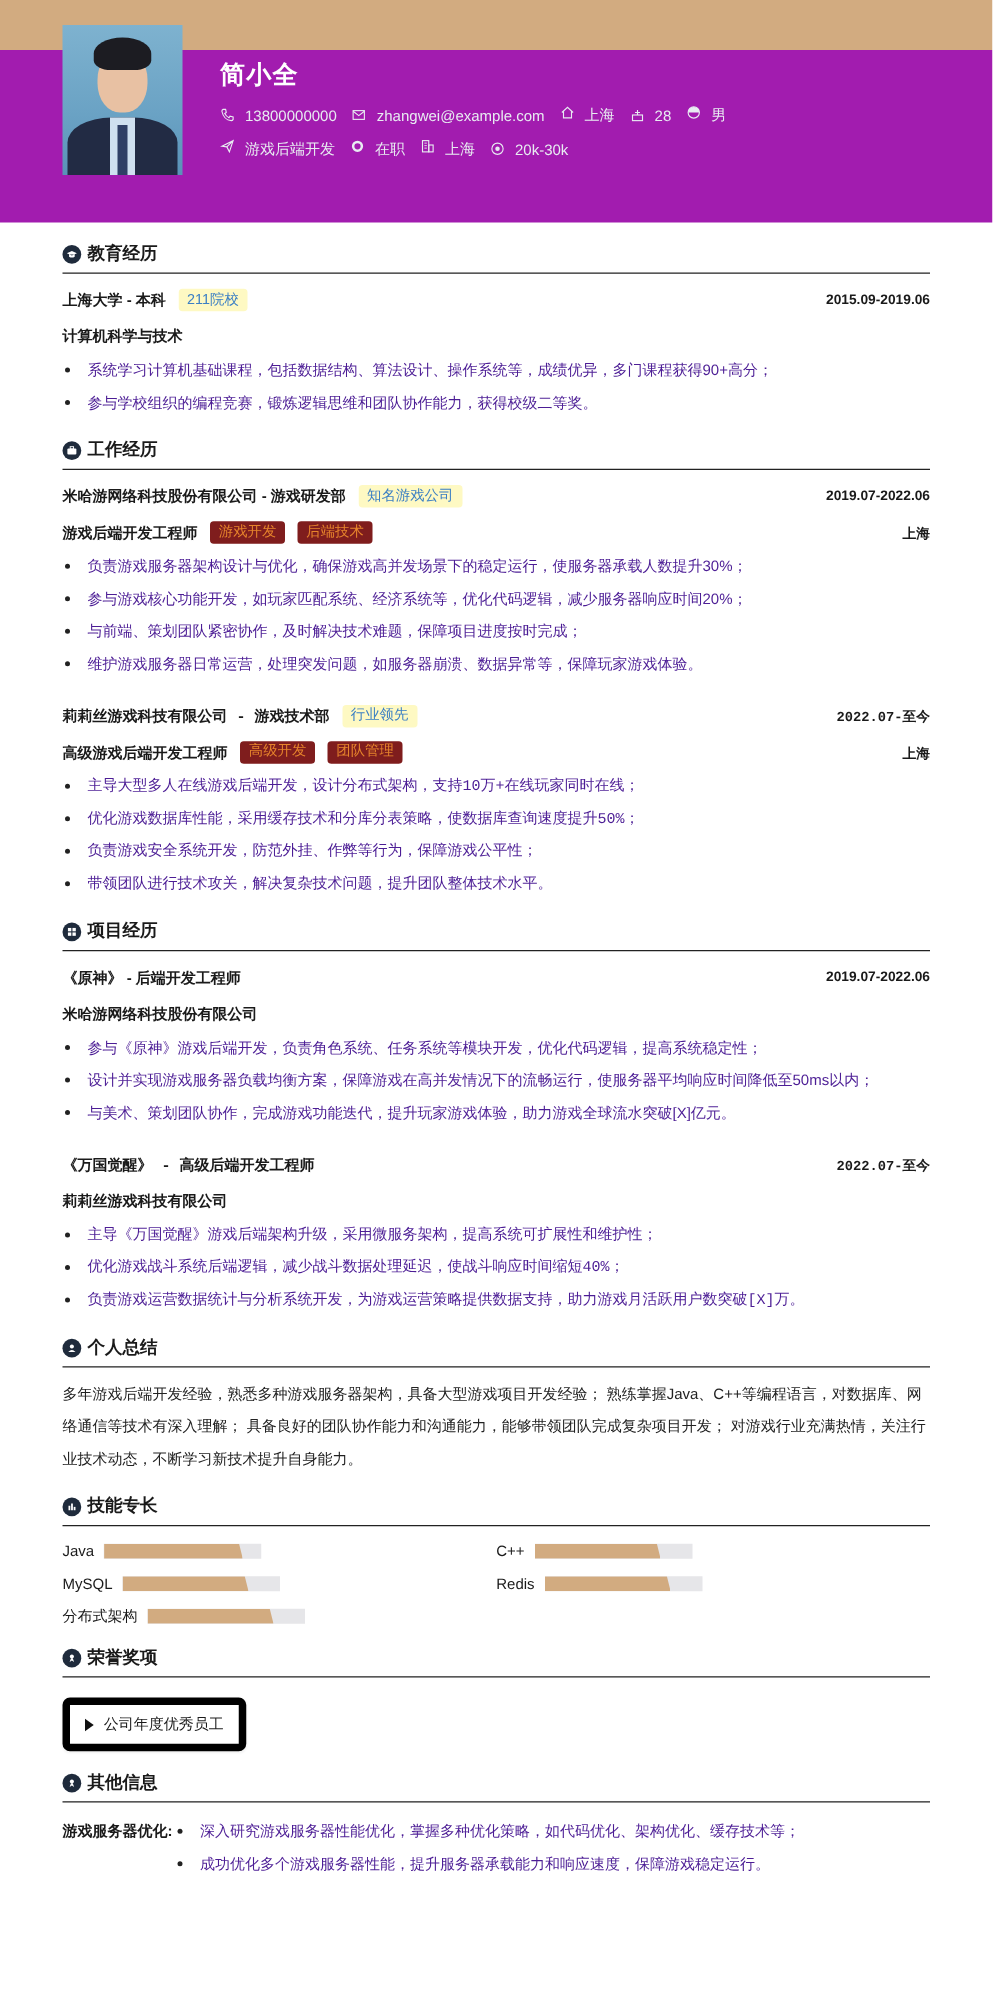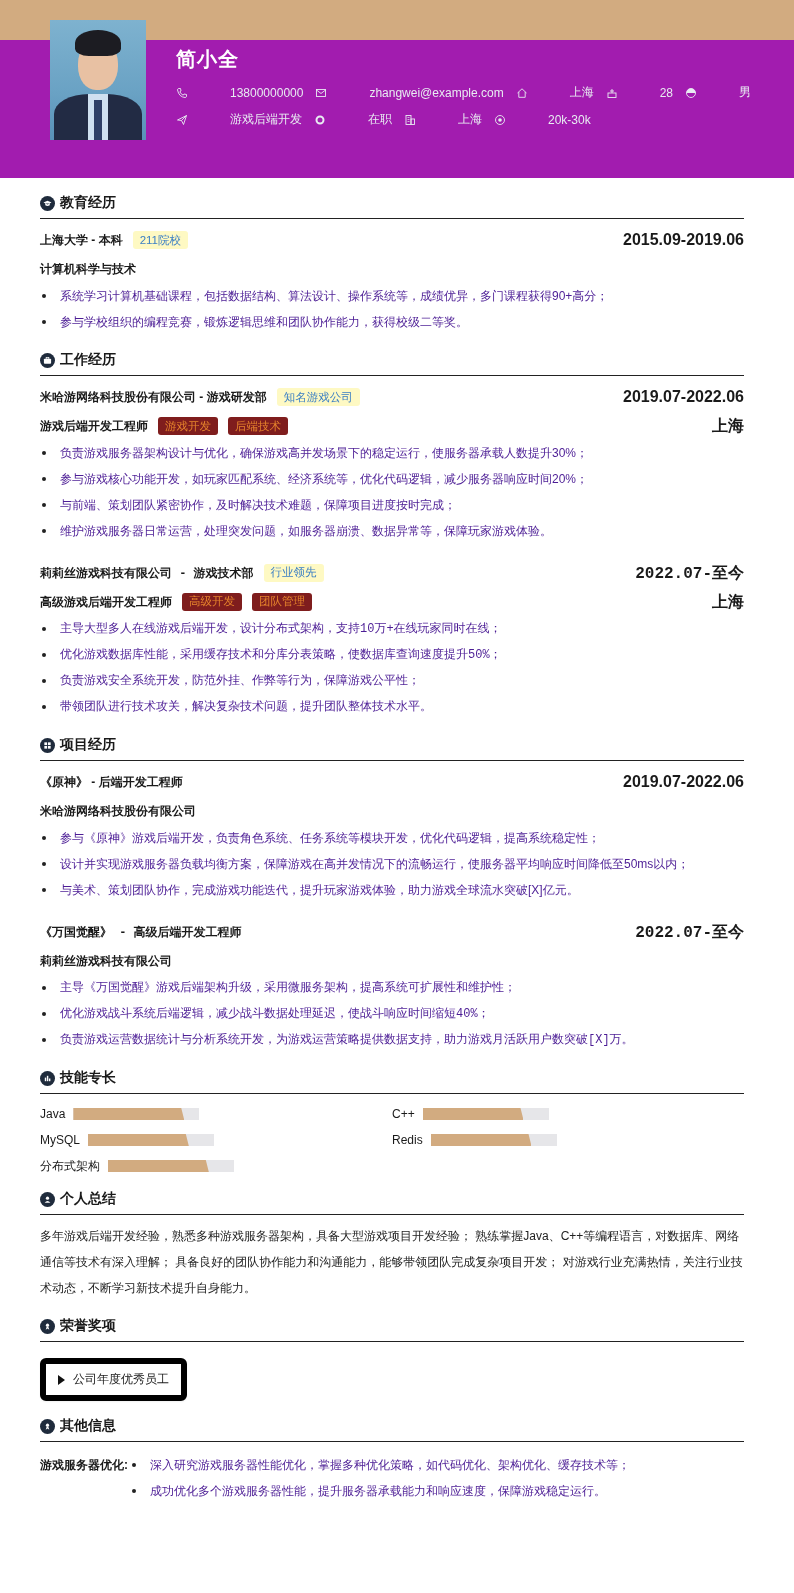--- a/index.html
+++ b/index.html
@@ -10,32 +10,32 @@
   .photo { position: absolute; left: 50px; top: -20px; width: 96px; height: 120px; background: linear-gradient(180deg,#7eb2cf 0%,#6aa2c4 60%,#5a92b8 100%); overflow: hidden; }
   .photo .face { position:absolute; left:28px; top:18px; width:40px; height:52px; border-radius:50% 50% 45% 45%; background:#e8c1a3; }
   .photo .hair { position:absolute; left:25px; top:10px; width:46px; height:26px; border-radius:50% 50% 30% 30%; background:#1c1c22; }
   .photo .suit { position:absolute; left:4px; top:74px; width:88px; height:50px; border-radius:40% 40% 0 0; background:#222b44; }
   .photo .shirt { position:absolute; left:38px; top:74px; width:20px; height:46px; background:#cfe0f0; }
   .photo .tie { position:absolute; left:44px; top:80px; width:8px; height:40px; background:#2f3f66; }
   .name { position: absolute; left: 176px; top: 6px; color: #fff; font-size: 20px; font-weight: bold; letter-spacing: 1px; }
   .info-row { position: absolute; left: 176px; display: flex; align-items: center; color: #e8ecf2; font-size: 12px; }
   .info-row.r1 { top: 44px; }
   .info-row.r2 { top: 71px; }
-  .info-item { display: flex; align-items: center; margin-right: 12px; gap: 34px; }
+  .info-item { display: flex; align-items: flex-start; margin-right: 12px; }
   .info-item .ic { width: 12px; height: 12px; margin-right: 8px; display: inline-flex; align-items: center; justify-content: center; }
   .info-item .ic svg { width: 12px; height: 12px; }
 
-  .content { padding: 0 50px 0 40px; }
+  .content { padding: 0 50px 0 50px; }
   .section { margin-top: 16px; }
   .section-title { display: flex; align-items: center; font-size: 14px; font-weight: bold; padding-bottom: 6px; border-bottom: 1px solid #222; }
   .section-title .sicon { width: 15px; height: 15px; border-radius: 50%; background: #1f2b3c; margin-right: 5px; display:inline-flex; align-items:center; justify-content:center; }
   .section-title .sicon svg { width: 9px; height: 9px; }
   .row { display: flex; justify-content: space-between; align-items: center; height: 30px; }
   .row .left { display: flex; align-items: center; font-weight: bold; font-size: 12px; }
-  .row .right { font-weight: bold; font-size: 16px; }
+  .row .right { font-weight: bold; font-size: 11px; }
   .tag { display: inline-block; font-size: 11.5px; font-weight: normal; padding: 1px 7px; margin-left: 10px; border-radius: 3px; line-height: 16px; }
   .tag.blue { background: #fef9c3; color: #3b7fc4; }
   .tag.orange { background: #7f1d1d; color: #e6842c; }
   .sub { font-weight: bold; font-size: 12px; height: 28px; display: flex; align-items: center; }
   ul.bullets { list-style: none; }
   ul.bullets li { position: relative; padding-left: 20px; font-size: 12px; line-height: 26px; color: #4c1d95; }
   ul.bullets li::before { content: ""; position: absolute; left: 2px; top: 11px; width: 4px; height: 4px; background: #222; border-radius: 50%; }
   .entry { margin-top: 6px; }
   .entry + .entry { margin-top: 14px; font-family: Liberation Mono, monospace; }
   .summary { font-size: 12px; line-height: 26px; margin-top: 8px; color: #222; }
@@ -270,20 +270,33 @@
         <li>优化游戏战斗系统后端逻辑，减少战斗数据处理延迟，使战斗响应时间缩短40%；</li>
         <li>负责游戏运营数据统计与分析系统开发，为游戏运营策略提供数据支持，助力游戏月活跃用户数突破[X]万。</li>
       </ul>
     </div>
   </div>
 
   <div class="section">
     <div class="section-title">
       <span class="sicon">
           <svg viewBox="0 0 10 10">
+            <circle cx="5" cy="3.6" r="1.8" fill="#fff"></circle>
+            <path d="M1.8 8.5 Q5 4.8 8.2 8.5 Z" fill="#fff"></path>
+          </svg>
+        </span>
+      <span>个人总结</span>
+    </div>
+    <div class="summary">多年游戏后端开发经验，熟悉多种游戏服务器架构，具备大型游戏项目开发经验； 熟练掌握Java、C++等编程语言，对数据库、网络通信等技术有深入理解； 具备良好的团队协作能力和沟通能力，能够带领团队完成复杂项目开发； 对游戏行业充满热情，关注行业技术动态，不断学习新技术提升自身能力。</div>
+  </div>
+
+  <div class="section">
+    <div class="section-title">
+      <span class="sicon">
+          <svg viewBox="0 0 10 10">
             <rect x="2" y="4" width="1.6" height="4" fill="#fff"></rect>
             <rect x="4.3" y="2" width="1.6" height="6" fill="#fff"></rect>
             <rect x="6.6" y="5" width="1.6" height="3" fill="#fff"></rect>
           </svg>
         </span>
       <span>技能专长</span>
     </div>
     <div class="skills">
       <div class="skill">
           <span>Java</span>
@@ -315,33 +328,20 @@
             <span class="fill" style="width: 80%;"></span>
           </span>
         </div>
     </div>
   </div>
 
   <div class="section">
     <div class="section-title">
       <span class="sicon">
           <svg viewBox="0 0 10 10">
-            <circle cx="5" cy="3.6" r="1.8" fill="#fff"></circle>
-            <path d="M1.8 8.5 Q5 4.8 8.2 8.5 Z" fill="#fff"></path>
-          </svg>
-        </span>
-      <span>个人总结</span>
-    </div>
-    <div class="summary">多年游戏后端开发经验，熟悉多种游戏服务器架构，具备大型游戏项目开发经验； 熟练掌握Java、C++等编程语言，对数据库、网络通信等技术有深入理解； 具备良好的团队协作能力和沟通能力，能够带领团队完成复杂项目开发； 对游戏行业充满热情，关注行业技术动态，不断学习新技术提升自身能力。</div>
-  </div>
-
-  <div class="section">
-    <div class="section-title">
-      <span class="sicon">
-          <svg viewBox="0 0 10 10">
             <circle cx="5" cy="3.5" r="1.8" fill="#fff"></circle>
             <path d="M3 8.5 L4.2 5 L5.8 5 L7 8.5 L5 7.2 Z" fill="#fff"></path>
           </svg>
         </span>
       <span>荣誉奖项</span>
     </div>
     <div class="award">
       <span class="tri"></span>
       <span>公司年度优秀员工</span>
     </div>

